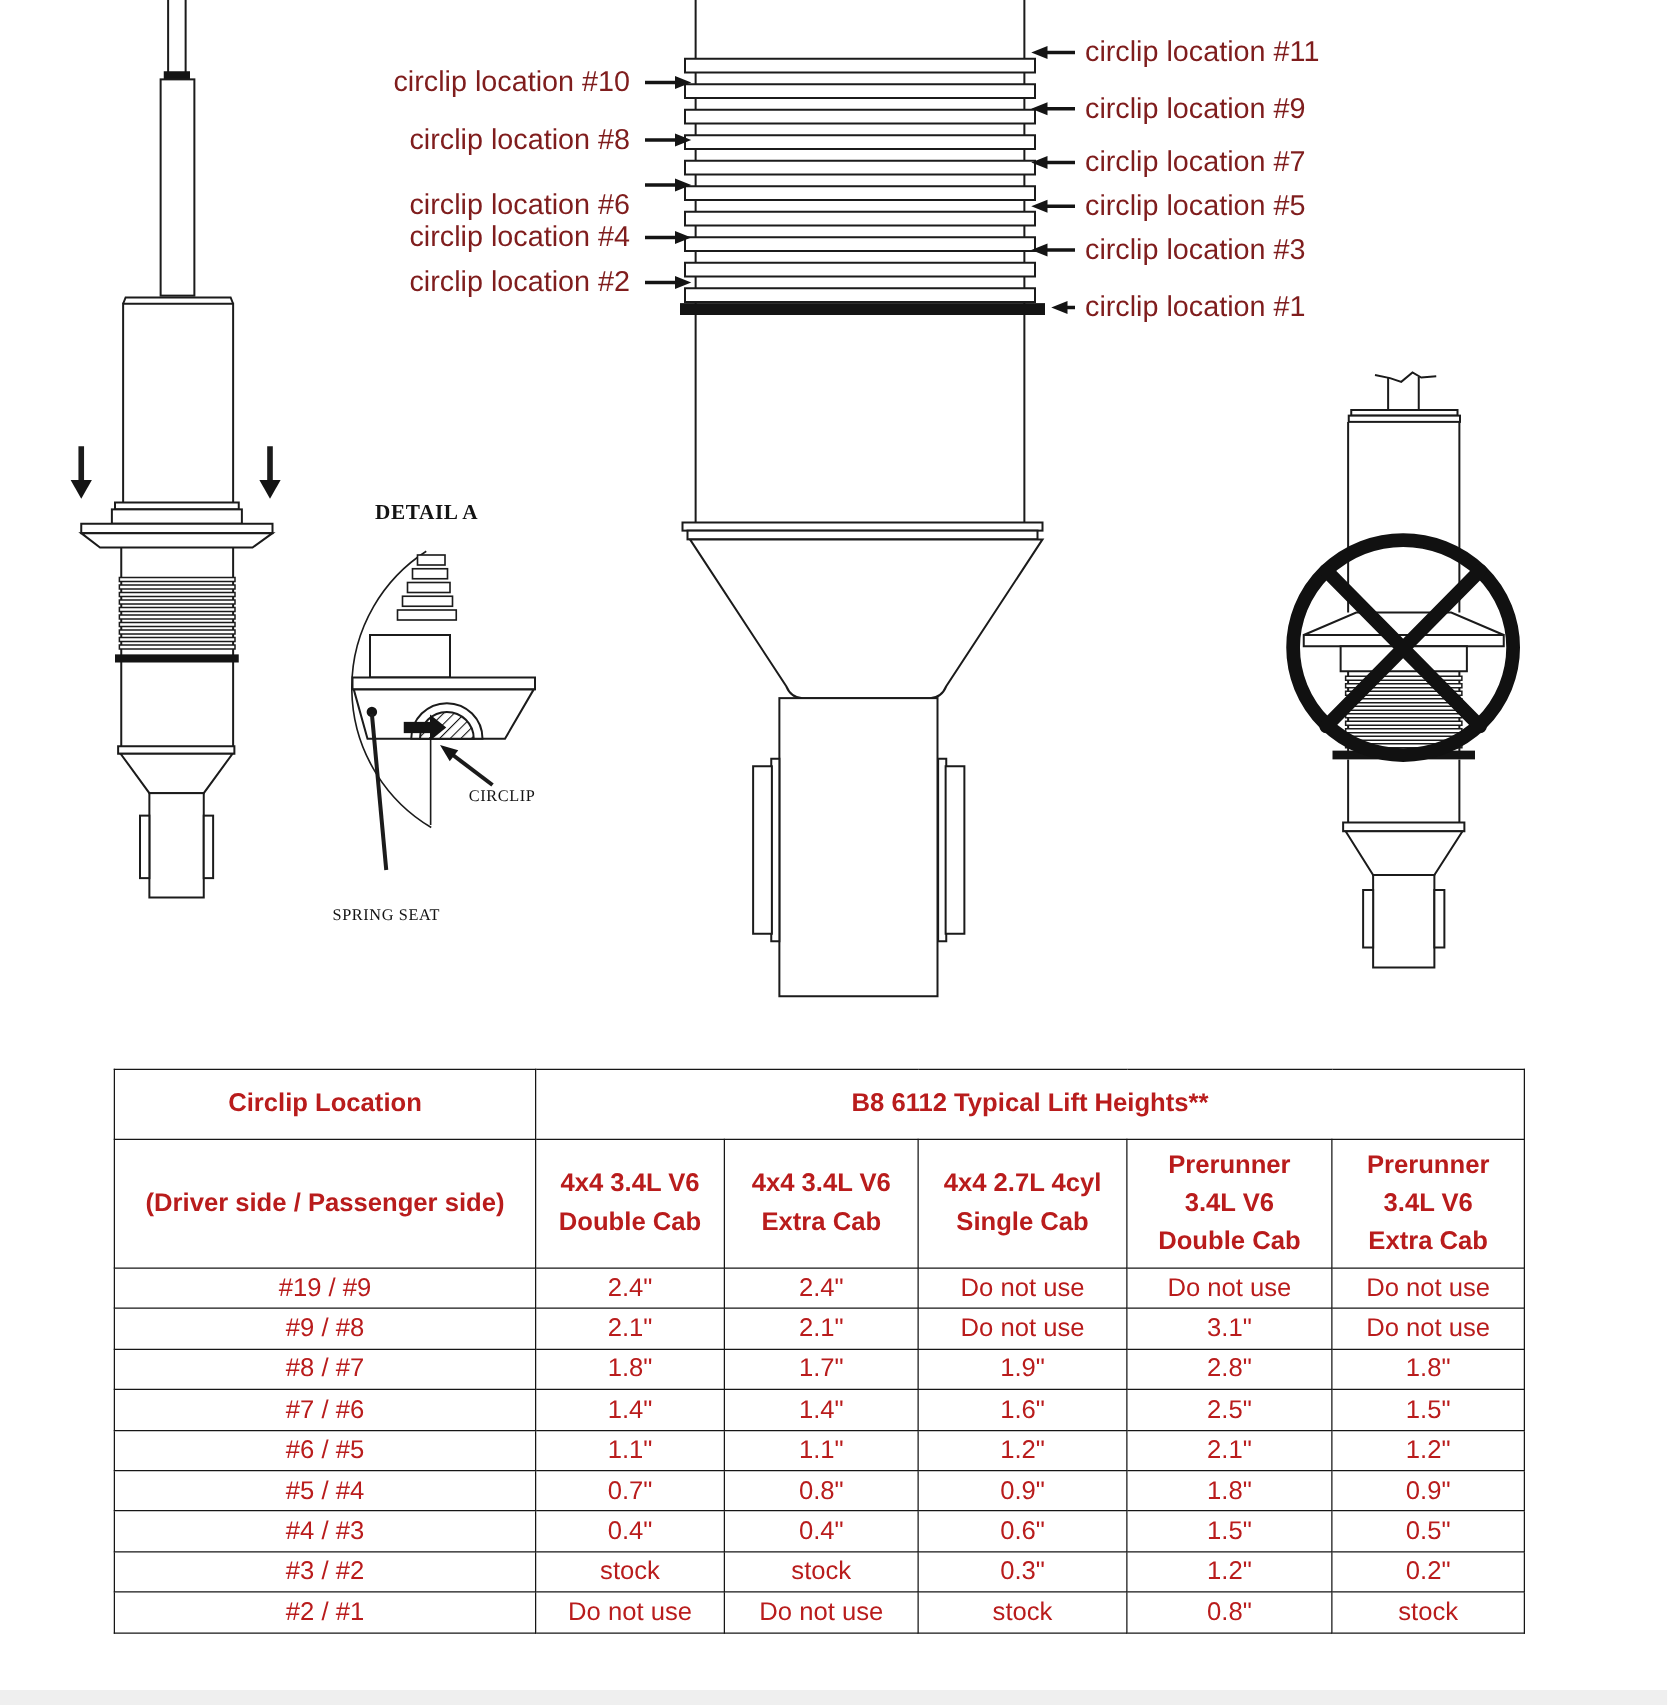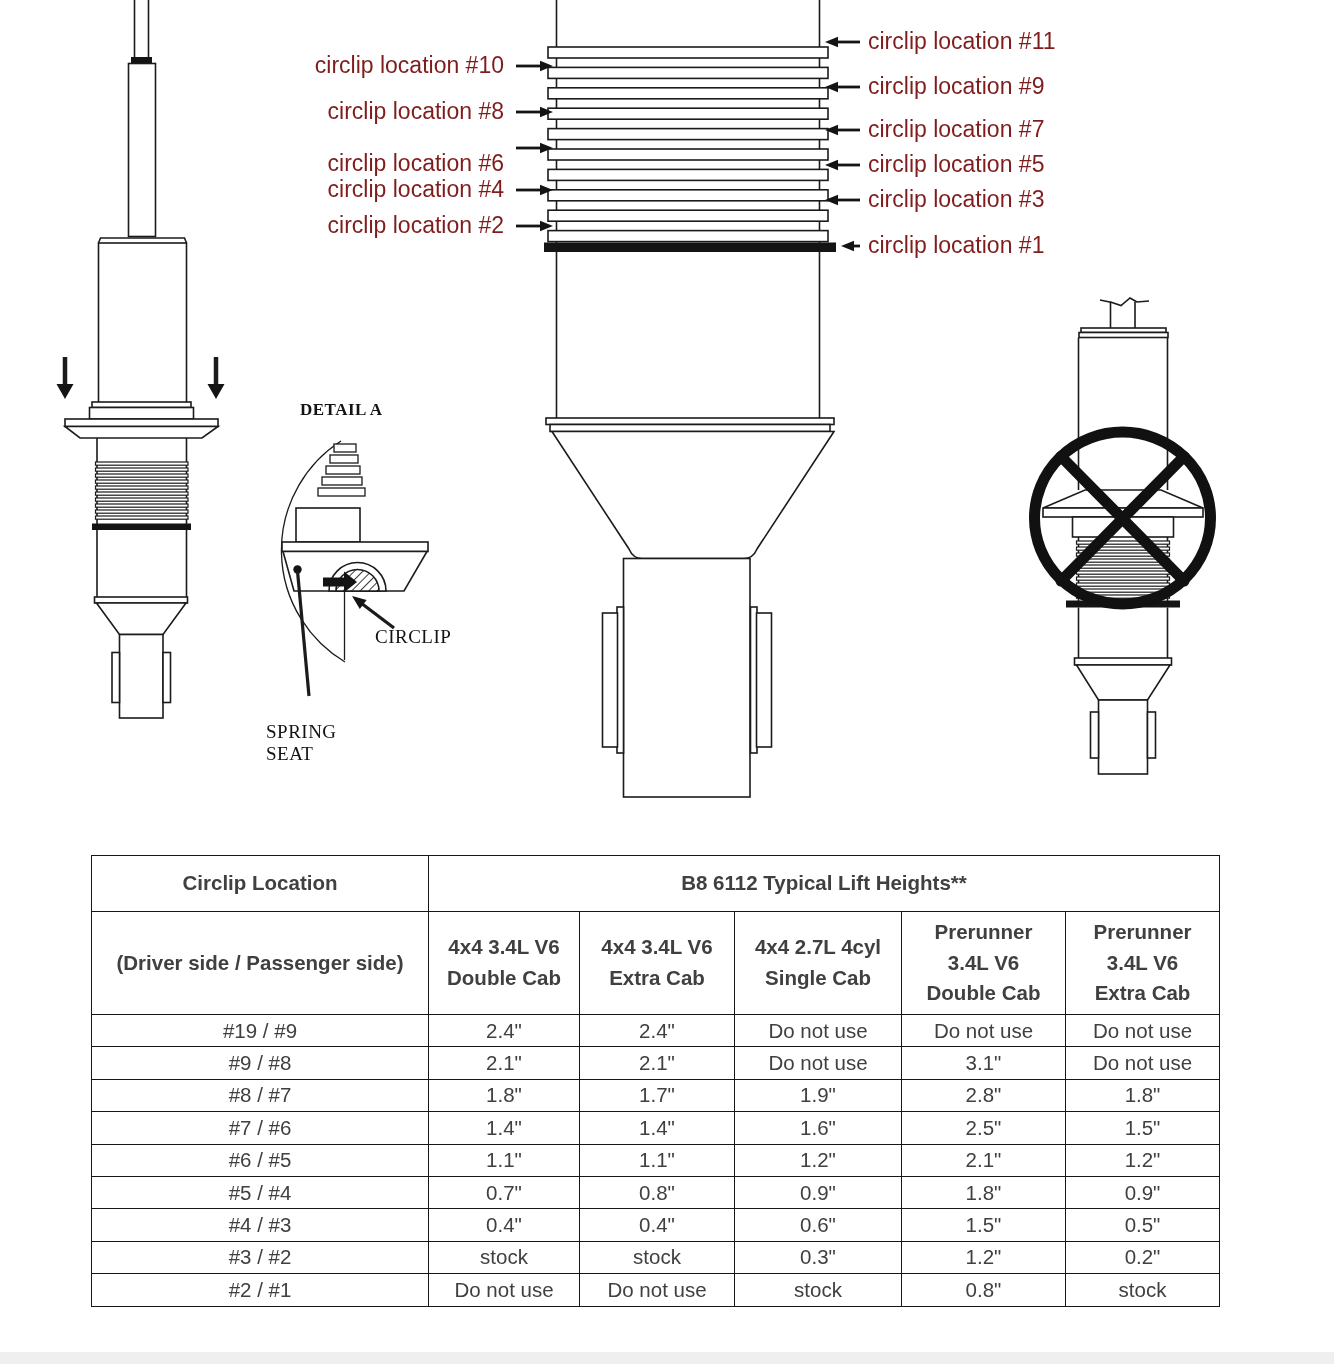--- a/index.html
+++ b/index.html
@@ -8,29 +8,29 @@
     font-family:"Liberation Sans",sans-serif;color:#111;overflow:hidden;
   }
   svg{position:absolute;left:0;top:0;}
   .lbl{
     position:absolute;font-size:23px;line-height:27px;color:#7f1d1d;
     font-family:"Liberation Sans",sans-serif;white-space:nowrap;
   }
   .lbl.left{width:234px;text-align:right;left:270px;}
   .lbl.right{left:868px;text-align:left;}
   .serif-lbl{
-    position:absolute;font-family:"Liberation Serif",serif;font-size:19px;
+    position:absolute;font-family:"Liberation Serif",serif;font-size:13px;
     line-height:22px;color:#131313;letter-spacing:.5px;
   }
   .detail-title{font-weight:bold;font-size:17px;}
   
   .lift-table-wrap{position:absolute;left:91px;top:855px;}
   table.lift{
     border-collapse:collapse;table-layout:fixed;width:1128px;
-    font-family:"Liberation Sans",sans-serif;font-size:20.5px;color:#404040;padding-left:24px;
+    font-family:"Liberation Sans",sans-serif;font-size:20.5px;color:#b91c1c;padding-left:24px;
   }
   table.lift th,table.lift td{
     border:1.8px solid #161616;text-align:center;vertical-align:middle;
     padding:0 2px;overflow:hidden;
   }
   table.lift th{font-weight:bold;white-space:pre-line;line-height:1.5;}
   tr.hrow1 th{height:55px;}
   tr.hrow2 th{height:102px;}
   table.lift tbody td{height:31.4px;font-weight:normal;}
   .page-bottom-strip{

